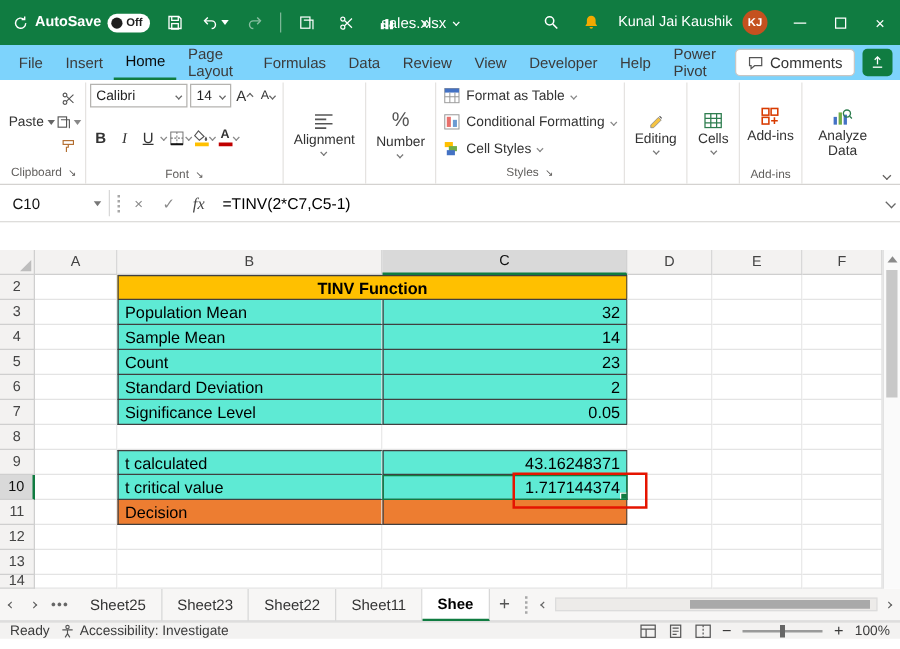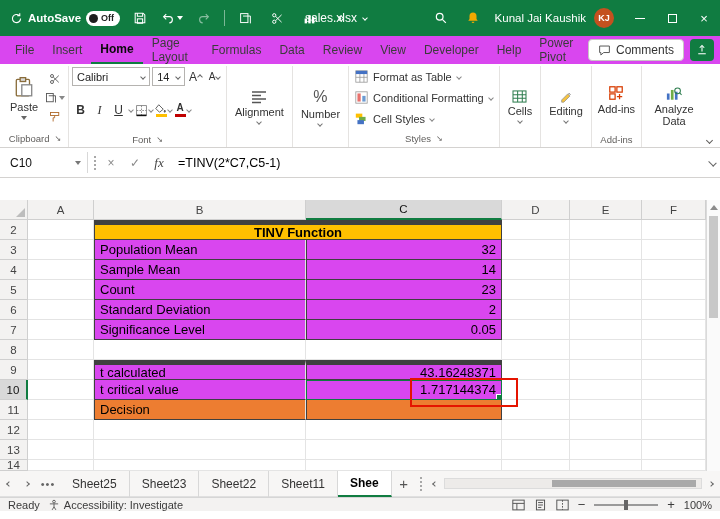--- a/index.html
+++ b/index.html
@@ -21,34 +21,34 @@
   .username { font-size:11.5px; margin:0 8px 0 6px; }
   .avatar { width:20px; height:20px; border-radius:50%; background:#C4511F; color:#fff; font-size:9px; font-weight:bold; display:flex; align-items:center; justify-content:center; margin-right:10px; }
   .winbtn { width:32px; height:36px; display:flex; align-items:center; justify-content:center; font-size:13px; }
   .maxbox { width:9px; height:9px; border:1px solid #fff; }
   .minline { width:10px; height:1px; background:#fff; }
   .cv { display:inline-block; width:5px; height:5px; border-right:1.4px solid currentColor; border-bottom:1.4px solid currentColor; transform:rotate(45deg); }
   .cv.sm { width:4px; height:4px; }
   .tri { width:0; height:0; border-left:3px solid transparent; border-right:3px solid transparent; border-top:4px solid currentColor; display:inline-block; }
 
   
-  .menubar { height:28px; background:#d946ef; display:flex; align-items:center; padding-left:6px; flex:0 0 auto; }
+  .menubar { height:28px; background:#7dd3fc; display:flex; align-items:center; padding-left:6px; flex:0 0 auto; }
   .mtab { padding:0 9px; height:28px; display:flex; align-items:center; font-size:12px; color:#3b3b3b; cursor:pointer; }
-  .mtab.active { color:#0a0a0a; font-weight:bold; border-bottom:2.5px solid #107C41; }
+  .mtab.active { color:#0a0a0a; font-weight:normal; border-bottom:2.5px solid #107C41; }
   .mb-right { margin-left:auto; display:flex; align-items:center; gap:6px; padding-right:6px; }
   .comments-btn { display:flex; align-items:center; gap:5px; border:1px solid #c8c6c4; border-radius:4px; padding:3px 9px; font-size:12px; color:#333; background:#fff; }
   .share-btn { width:24px; height:22px; background:#107C41; border-radius:4px; display:flex; align-items:center; justify-content:center; }
 
   
   .ribbon { height:84px; background:#fff; border-bottom:1px solid #D4D2D0; display:flex; padding:2px 2px 0 2px; position:relative; flex:0 0 auto; }
   .rgroup { display:flex; flex-direction:column; border-right:1px solid #E5E3E1; padding:1px 3px; }
   .rbody { flex:1; display:flex; align-items:flex-start; gap:2px; }
   .rlabel { height:15px; font-size:9.5px; color:#605E5C; display:flex; align-items:center; justify-content:center; gap:5px; }
   .bigbtn { height:100%; display:flex; flex-direction:column; align-items:center; justify-content:center; gap:2px; padding:2px 5px; font-size:11px; color:#333; cursor:pointer; }
-  .paste-btn { width:38px; height:62px; display:flex; flex-direction:column; align-items:center; justify-content:center; gap:3px; font-size:11px; color:#333; }
+  .paste-btn { width:38px; height:62px; display:flex; flex-direction:row; align-items:center; justify-content:center; gap:3px; font-size:11px; color:#333; }
   .minicol { display:flex; flex-direction:column; gap:1px; padding-top:3px; }
   .mi { width:20px; height:18px; display:flex; align-items:center; justify-content:center; gap:2px; color:#444; }
   .fontgrp { width:158px; }
   .frow { display:flex; align-items:center; gap:2px; margin-bottom:13px; }
   .combo { border:1px solid #B5B3B0; height:19px; display:flex; align-items:center; justify-content:space-between; padding:0 4px; font-size:11px; color:#222; background:#fff; }
   .fname { width:82px; }
   .fsize { width:34px; }
   .fmtbtn { min-width:17px; height:18px; display:flex; align-items:center; justify-content:center; font-size:12px; color:#333; gap:1px; }
   .bold { font-weight:bold; }
   .ital { font-style:italic; font-family:"Liberation Serif", serif; }
@@ -73,27 +73,27 @@
   .gridwrap { position:relative; display:flex; flex:0 0 auto; height:271px; }
   .grid { display:grid; grid-template-columns:28px 66px 212px 196px 68px 72px 64px; grid-template-rows:repeat(13,20px) 11px; width:706px; }
   .ch, .rh, .corner { background:#F3F2F1; border-right:1px solid #CFCFCF; border-bottom:1px solid #CFCFCF; font-size:11.5px; color:#444; display:flex; align-items:center; justify-content:center; }
   .corner { position:relative; }
   .corner::after { content:""; position:absolute; right:2px; bottom:2px; border-left:9px solid transparent; border-bottom:9px solid #BDBDBD; }
   .ch.sel, .rh.sel { background:#D9D9D9; color:#111; }
   .ch.sel { border-bottom:2px solid #107C41; }
   .rh.sel { border-right:2px solid #107C41; }
   .c { background:#fff; border-right:1px solid #E4E4E4; border-bottom:1px solid #E4E4E4; font-size:13px; color:#000; display:flex; align-items:center; padding:0 5px; overflow:hidden; white-space:nowrap; }
   .num { justify-content:flex-end; }
-  .blue { background:#d946ef; }
+  .blue { background:#5eead4; }
   .yellow { background:#FFC000; font-weight:bold; justify-content:center; }
   .orange { background:#ED7D31; }
   .lb { border-left:1px solid #404040; }
   .rb { border-right:1px solid #404040; }
   .bb { border-bottom:1px solid #404040; }
-  .tb { border-top:5px solid #404040; }
+  .tb { border-top:1px solid #404040; }
   .selc { outline:1.5px solid #107C41; outline-offset:-1px; position:relative; }
   .selc::after { content:""; position:absolute; right:-2px; bottom:-2px; width:5px; height:5px; background:#107C41; border:1px solid #fff; z-index:4; }
   .rh14 { align-items:flex-start; overflow:hidden; line-height:11px; }
   .redbox { position:absolute; left:410px; top:178px; width:108px; height:29px; border:2.5px solid #E51400; z-index:6; pointer-events:none; }
   .vscroll { width:14px; background:#FAFAFA; border-left:1px solid #DADADA; position:relative; }
   .vs-up { height:14px; display:flex; align-items:center; justify-content:center; }
   .vs-tri { width:0; height:0; border-left:4px solid transparent; border-right:4px solid transparent; border-bottom:5px solid #8a8a8a; }
   .vs-thumb { position:absolute; top:16px; left:2px; right:2px; height:102px; background:#C8C8C8; }
 
   
@@ -380,36 +380,36 @@
         </span>
       </div>
       <div class="rlabel">
         <span>Styles</span>
         <span class="launcher">↘</span>
       </div>
     </div>
 
     <div class="rgroup">
       <div class="bigbtn">
+        <svg width="14" height="13" viewBox="0 0 16 14">
+            <path d="M3 11l7-7 2.5 2.5-7 7H3z" fill="#F5C342" stroke="#8a8a8a" stroke-width="0.8"></path>
+            <path d="M11 3l2 2" stroke="#555"></path>
+          </svg>
+        <span>Editing</span>
+        <span class="cv sm" style="color:#777;"></span>
+      </div>
+    </div>
+
+    <div class="rgroup">
+      <div class="bigbtn">
         <svg width="15" height="13" viewBox="0 0 16 14" fill="none" stroke="#2E7D4F" stroke-width="1.1">
             <rect x="1" y="1" width="14" height="12"></rect>
             <path d="M1 5h14 M1 9h14 M6 1v12 M11 1v12"></path>
           </svg>
         <span>Cells</span>
-        <span class="cv sm" style="color:#777;"></span>
-      </div>
-    </div>
-
-    <div class="rgroup">
-      <div class="bigbtn">
-        <svg width="14" height="13" viewBox="0 0 16 14">
-            <path d="M3 11l7-7 2.5 2.5-7 7H3z" fill="#F5C342" stroke="#8a8a8a" stroke-width="0.8"></path>
-            <path d="M11 3l2 2" stroke="#555"></path>
-          </svg>
-        <span>Editing</span>
         <span class="cv sm" style="color:#777;"></span>
       </div>
     </div>
 
     <div class="rgroup">
       <div class="bigbtn" style="padding:2px 3px;">
         <svg width="16" height="16" viewBox="0 0 18 18" fill="none" stroke="#D83B01" stroke-width="1.4">
             <rect x="2" y="2" width="6" height="6"></rect>
             <rect x="10" y="2" width="6" height="6"></rect>
             <rect x="2" y="10" width="6" height="6"></rect>

